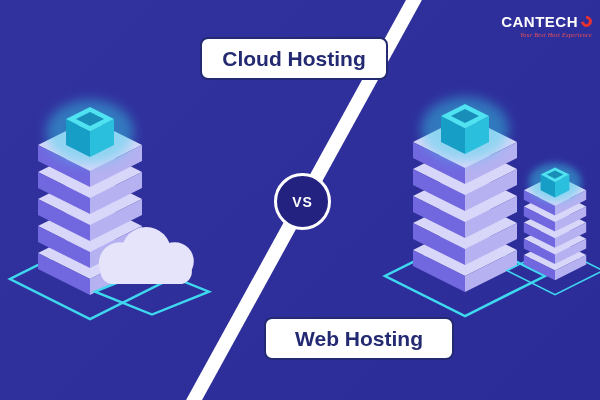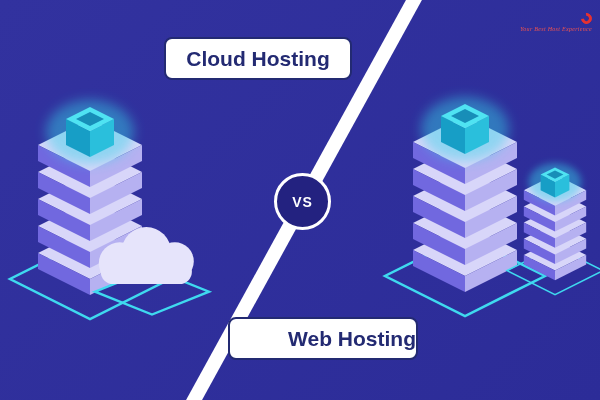--- a/index.html
+++ b/index.html
@@ -39,24 +39,24 @@
 
   
   .label-pill {
     position:absolute;
     background:#ffffff;
     border:2px solid #232a72;
     border-radius:8px;
     color:#232a72;
     font-weight:700;
     font-size:21px;
-    display:flex; align-items:center; justify-content:center;
+    display:flex; align-items:center; justify-content:center;margin-left:36px;
   }
   .label-cloud { left:164px; top:37px;  width:188px; height:43px; }
-  .label-web   { left:228px; top:317px; width:190px; height:43px;justify-content:flex-end; }
+  .label-web   { left:228px; top:317px; width:190px; height:43px; }
 
   
   .brand {
     position:absolute; right:8px; top:13px;
     display:flex; flex-direction:column; align-items:flex-end;
   }
   .brand-row { display:flex; align-items:center; gap:3px; }
   .brand-name {
     color:#ffffff; font-weight:800; font-size:15px; letter-spacing:0.5px;
   }
@@ -170,18 +170,19 @@
 
   <div class="label-pill label-cloud">
     <span>Cloud Hosting</span>
   </div>
   <div class="label-pill label-web">
     <span>Web Hosting</span>
   </div>
 
   <div class="brand">
     <div class="brand-row">
+      <span class="brand-name">CANTECH</span>
       <span class="brand-mark"></span>
     </div>
     <span class="brand-tagline">Your Best Host Experience</span>
   </div>
 
 </div>
 
 </body></html>

